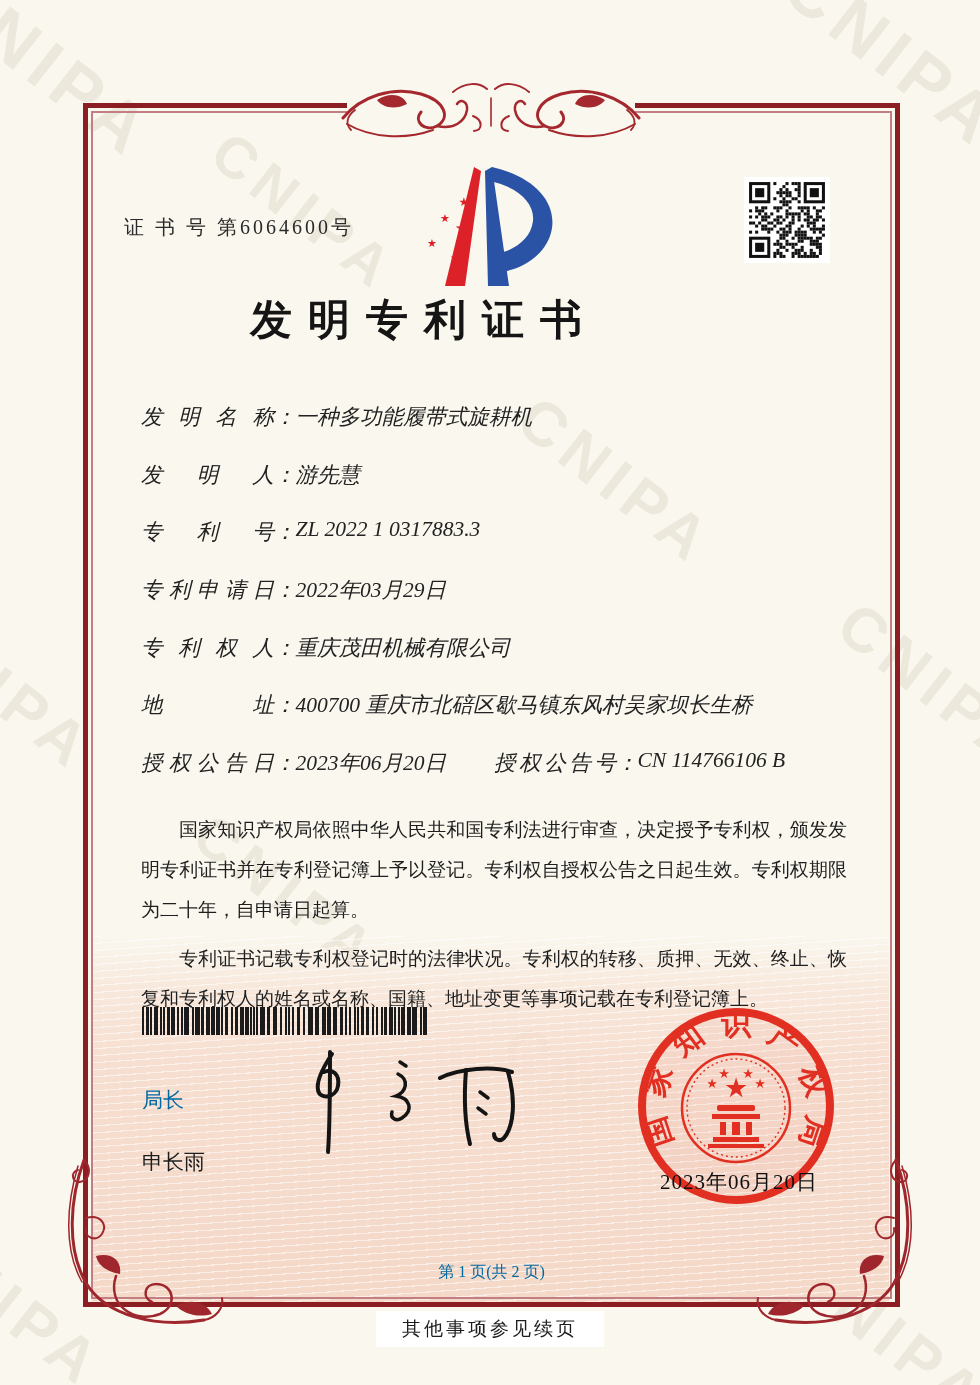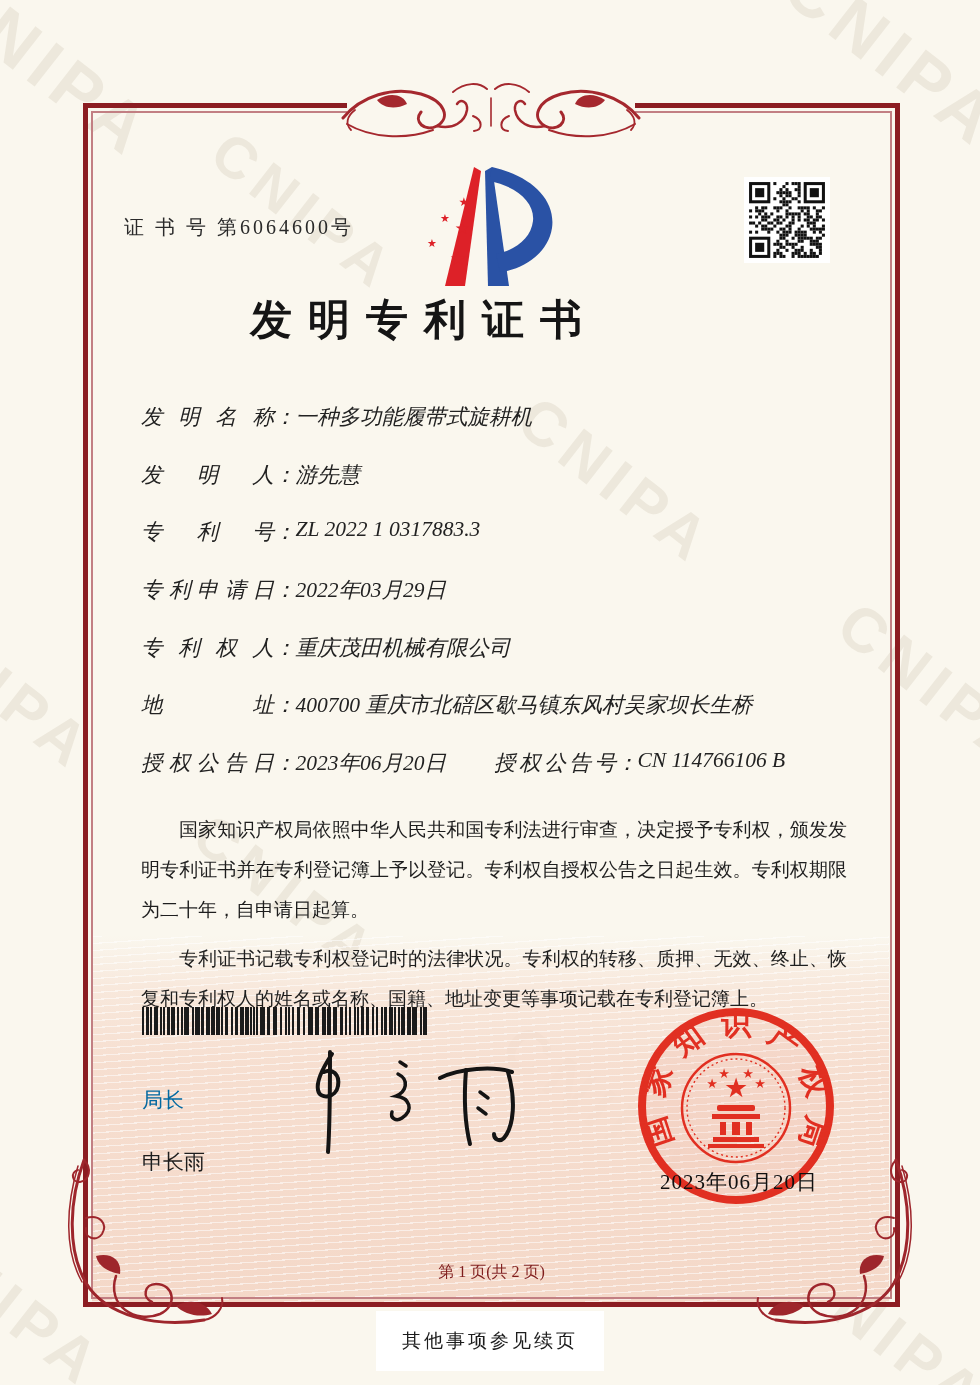--- a/index.html
+++ b/index.html
@@ -52,23 +52,23 @@
                  font-family:Liberation Sans, sans-serif;color:#0369a1;}
   .officer-name{position:absolute;left:142px;top:1136px;font-size:21px;
                 font-family:"Liberation Sans","DejaVu Sans",sans-serif;color:#1d1d1d;margin-top:12px;}
   .sig{position:absolute;left:280px;top:1040px;width:250px;height:130px;}
 
   .seal{position:absolute;left:632px;top:1002px;width:208px;height:208px;opacity:.94;}
   .seal-date{position:absolute;left:644px;top:1168px;width:190px;text-align:center;
              font-size:21px;color:#101010;letter-spacing:1px;}
 
   .pagenum{position:absolute;left:83px;top:1262px;width:817px;text-align:center;
-           font-size:16px;color:#7f1d1d;}
+           font-size:16px;color:#0369a1;}
   .note-wrap{position:absolute;left:0;top:1311px;width:980px;text-align:center;}
-  .note{display:inline-block;background:#ffffff;padding:17px 26px;font-size:19px;
+  .note{display:inline-block;background:#ffffff;padding:5px 26px;font-size:19px;
         letter-spacing:3px;color:#1d1d1d;}
 
   .ornament-top{position:absolute;left:341px;top:72px;width:300px;height:92px;}
   .flourish{position:absolute;width:180px;height:175px;}
   .flourish.left{left:56px;top:1158px;}
   .flourish.right{left:744px;top:1158px;transform:scaleX(-1);}
 </style>
 </head>
 <body>
 

